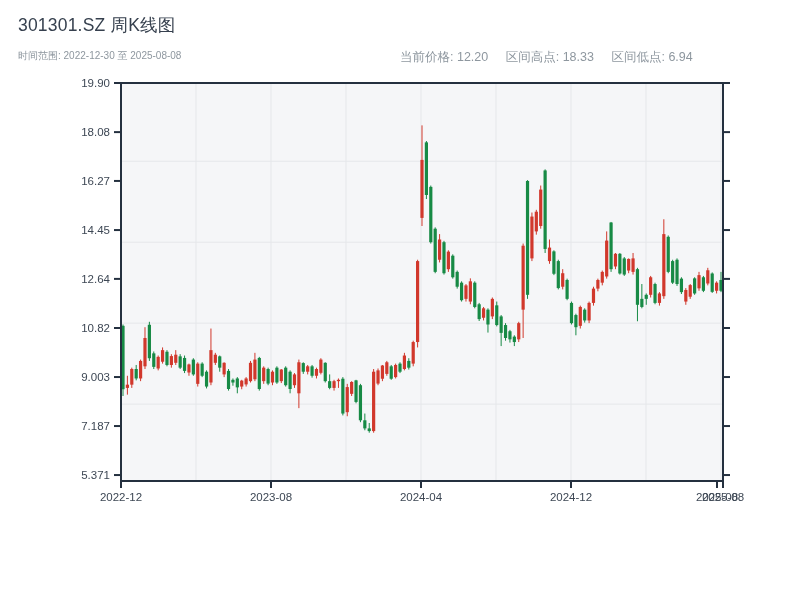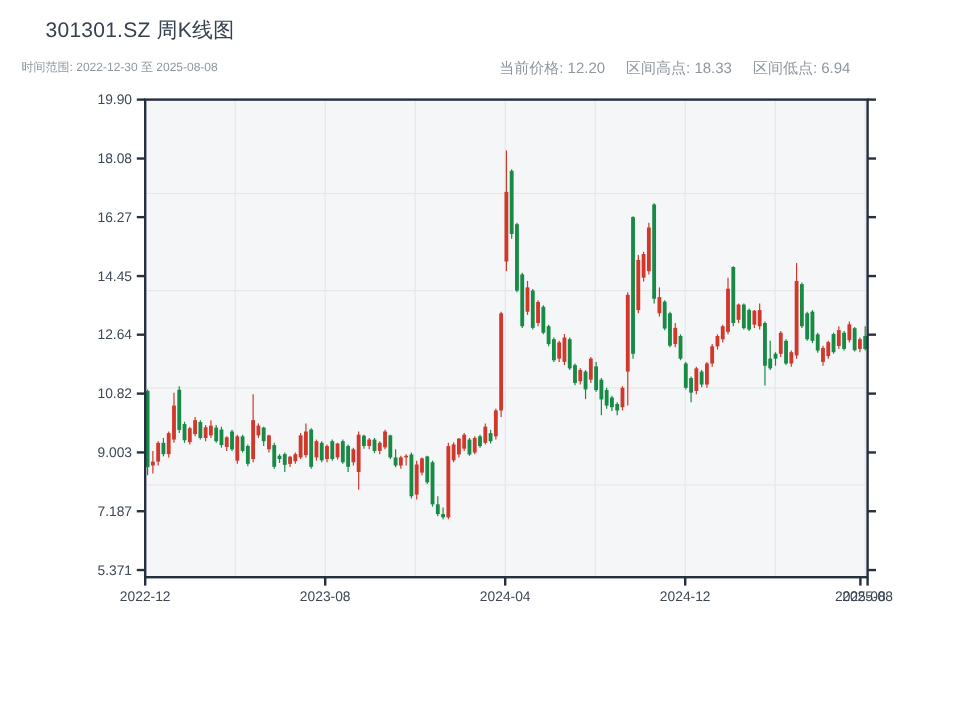--- a/index.html
+++ b/index.html
@@ -4,27 +4,27 @@
 <style>
   html,body{margin:0;padding:0;}
   body{
     width:800px;height:600px;position:relative;background:#ffffff;
     font-family:"Liberation Sans","DejaVu Sans",sans-serif;
     -webkit-font-smoothing:antialiased;
   }
   .header{position:absolute;left:0;top:0;width:800px;}
   .title{
     position:absolute;left:18px;top:13px;font-size:17.5px;font-weight:500;
-    color:#36404e;letter-spacing:.2px;white-space:nowrap;margin-left:20px;
+    color:#36404e;letter-spacing:.2px;white-space:nowrap;
   }
   .subtitle{
     position:absolute;left:18px;top:49px;font-size:10px;color:#8e979f;white-space:nowrap;
   }
   .stats{
-    position:absolute;left:416px;top:49px;font-size:12.5px;color:#8e979f;white-space:nowrap;
+    position:absolute;left:400px;top:49px;font-size:12.5px;color:#8e979f;white-space:nowrap;
   }
   .stat{margin-right:14px;}
   .stat-label::after{content:": ";}
   #chart-svg{position:absolute;left:0;top:0;}
   text{font-family:"Liberation Sans","DejaVu Sans",sans-serif;}
 </style>
 </head>
 <body>
 
 <svg id="chart-svg" width="800" height="600" viewBox="0 0 800 600">

